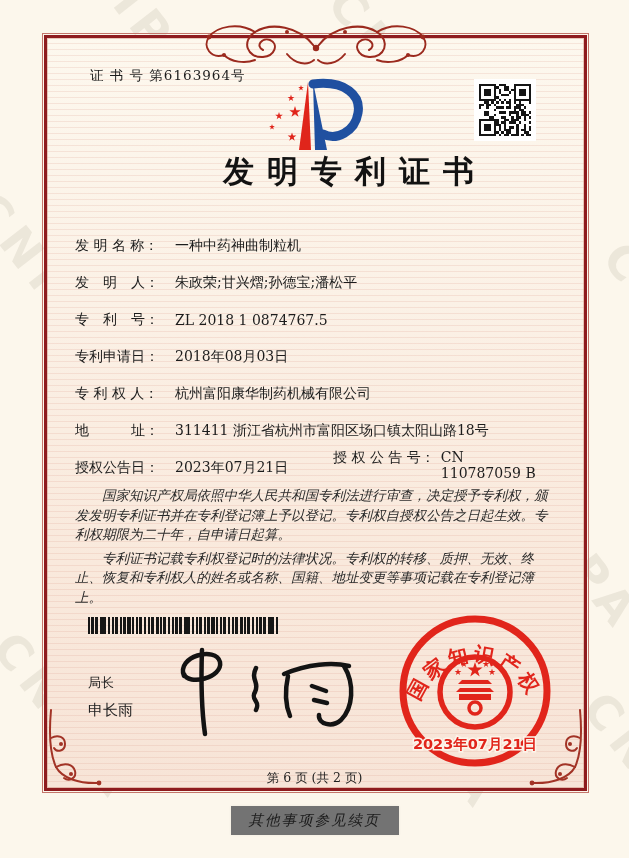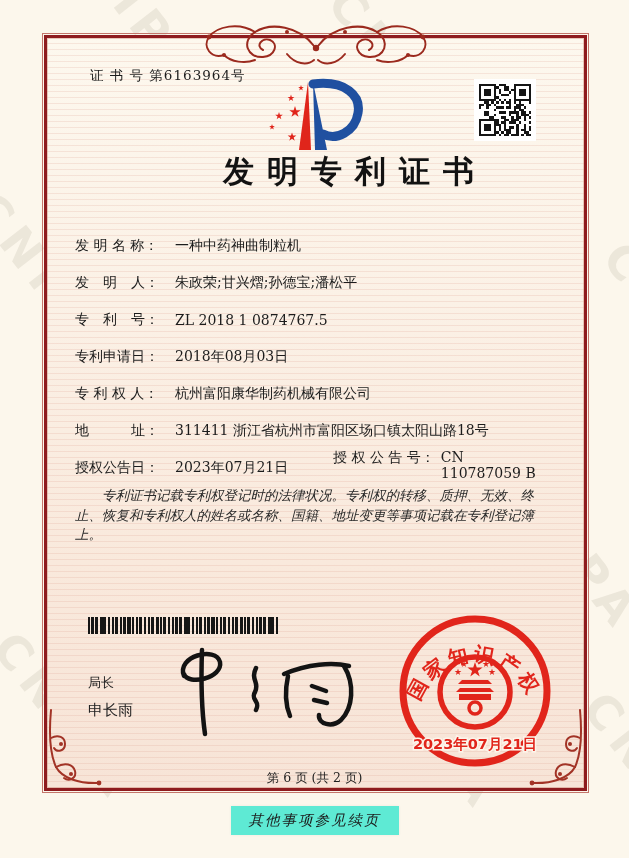--- a/index.html
+++ b/index.html
@@ -47,21 +47,21 @@
       repeating-linear-gradient(90deg,#161616 0 1px,transparent 1px 7px),
       repeating-linear-gradient(90deg,transparent 0 3px,#161616 3px 5px,transparent 5px 12px);}
 
   .sig-title{position:absolute;left:88px;top:674px;font-size:13px;font-family:"DejaVu Sans","Liberation Sans",sans-serif;color:#222;}
   .sig-name{position:absolute;left:88px;top:701px;font-size:15px;font-family:"DejaVu Sans","Liberation Sans",sans-serif;color:#222;}
   .sig-hand{position:absolute;left:168px;top:638px;}
 
   .seal{position:absolute;left:396px;top:612px;width:158px;height:158px;}
 
   .page-no{position:absolute;left:0;width:100%;top:770px;text-align:center;font-size:12.5px;z-index:5;}
-  .note-box{position:absolute;left:50%;transform:translateX(-50%);top:806px;background:#5eead4;padding:5px 18px;font-size:14.5px;font-style:italic;letter-spacing:2px;z-index:5;box-shadow:0 0 3px rgba(0,0,0,0.06);}
+  .note-box{position:absolute;left:50%;transform:translateX(-50%);top:806px;background:#737373;padding:5px 18px;font-size:14.5px;font-style:italic;letter-spacing:2px;z-index:5;box-shadow:0 0 3px rgba(0,0,0,0.06);}
 </style>
 </head>
 <body>
 
 <div class="page">
 
   <span class="wm" style="left:30px;top:-25px">CNIPA</span>
   <span class="wm" style="left:300px;top:45px">CNIPA</span>
   <span class="wm" style="left:-55px;top:250px">CNIPA</span>
   <span class="wm" style="left:355px;top:215px">CNIPA</span>
@@ -611,20 +611,21 @@
         <span class="flabel">授权公告日：</span>
         <span class="fvalue">2023年07月21日</span>
         <span class="grant-pair">
           <span class="flabel">授 权 公 告 号：</span>
           <span class="fvalue">CN 110787059 B</span>
         </span>
       </div>
     </div>
 
     <div class="body-text">
+      <p>国家知识产权局依照中华人民共和国专利法进行审查，决定授予专利权，颁发发明专利证书并在专利登记簿上予以登记。专利权自授权公告之日起生效。专利权期限为二十年，自申请日起算。</p>
       <p>专利证书记载专利权登记时的法律状况。专利权的转移、质押、无效、终止、恢复和专利权人的姓名或名称、国籍、地址变更等事项记载在专利登记簿上。</p>
     </div>
 
     <div class="barcode"></div>
 
     <div class="sig-title">局长</div>
     <div class="sig-name">申长雨</div>
 
     <svg class="sig-hand" width="200" height="100" viewBox="0 0 200 100">
       <g stroke="#131313" stroke-width="4.5" fill="none" stroke-linecap="round" stroke-linejoin="round">

